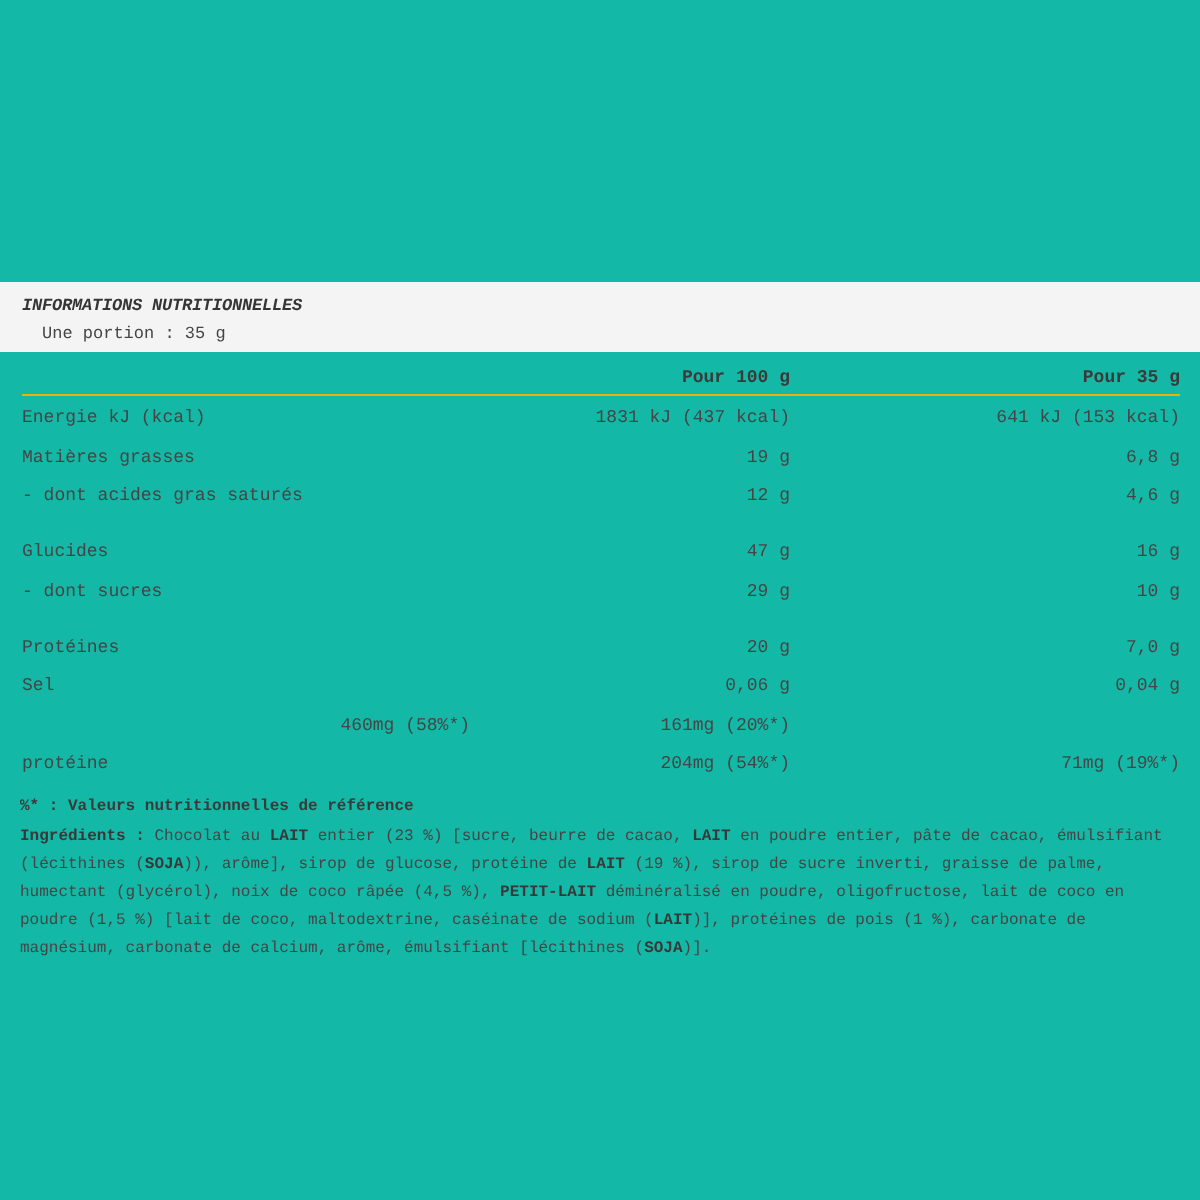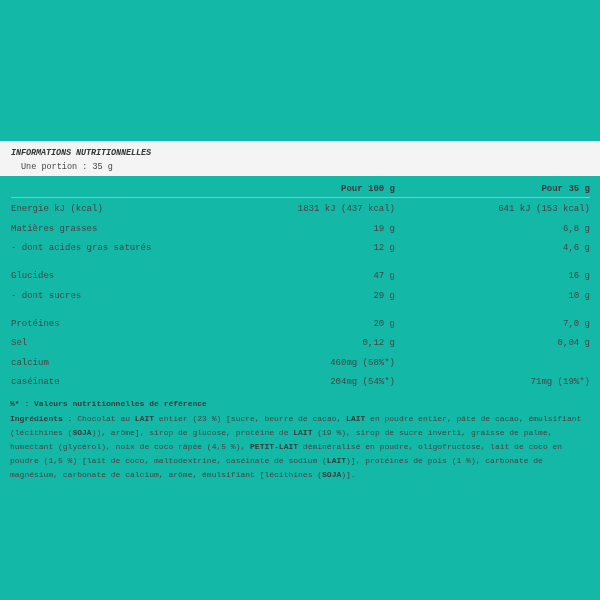--- a/index.html
+++ b/index.html
@@ -130,29 +130,29 @@
           <div class="cell-num">29 g</div>
           <div class="cell-num">10 g</div>
         </div>
         <div class="grid-row trow group-break">
           <div>Protéines</div>
           <div class="cell-num">20 g</div>
           <div class="cell-num">7,0 g</div>
         </div>
         <div class="grid-row trow">
           <div>Sel</div>
-          <div class="cell-num">0,12 g</div>
+          <div class="cell-num">0,06 g</div>
           <div class="cell-num">0,04 g</div>
         </div>
         <div class="grid-row trow">
-          <div>calcium</div>
           <div class="cell-num">460mg (58%*)</div>
+          <div class="cell-num">161mg (20%*)</div>
         </div>
         <div class="grid-row trow">
-          <div>caséinate</div>
+          <div>protéine</div>
           <div class="cell-num">204mg (54%*)</div>
           <div class="cell-num">71mg (19%*)</div>
         </div>
       </div>
   </div>
 
   <div class="footnote">%* : Valeurs nutritionnelles de référence</div>
 
   <div class="ingredients" id="ingredients"><b>Ingrédients :</b><span> Chocolat au </span><b>LAIT</b><span> entier (23 %) [sucre, beurre de cacao, </span><b>LAIT</b><span> en poudre entier, pâte de cacao, émulsifiant (lécithines (</span><b>SOJA</b><span>)), arôme], sirop de glucose, protéine de </span><b>LAIT</b><span> (19 %), sirop de sucre inverti, graisse de palme, humectant (glycérol), noix de coco râpée (4,5 %), </span><b>PETIT-LAIT</b><span> déminéralisé en poudre, oligofructose, lait de coco en poudre (1,5 %) [lait de coco, maltodextrine, caséinate de sodium (</span><b>LAIT</b><span>)], protéines de pois (1 %), carbonate de magnésium, carbonate de calcium, arôme, émulsifiant [lécithines (</span><b>SOJA</b><span>)].</span></div>
 

